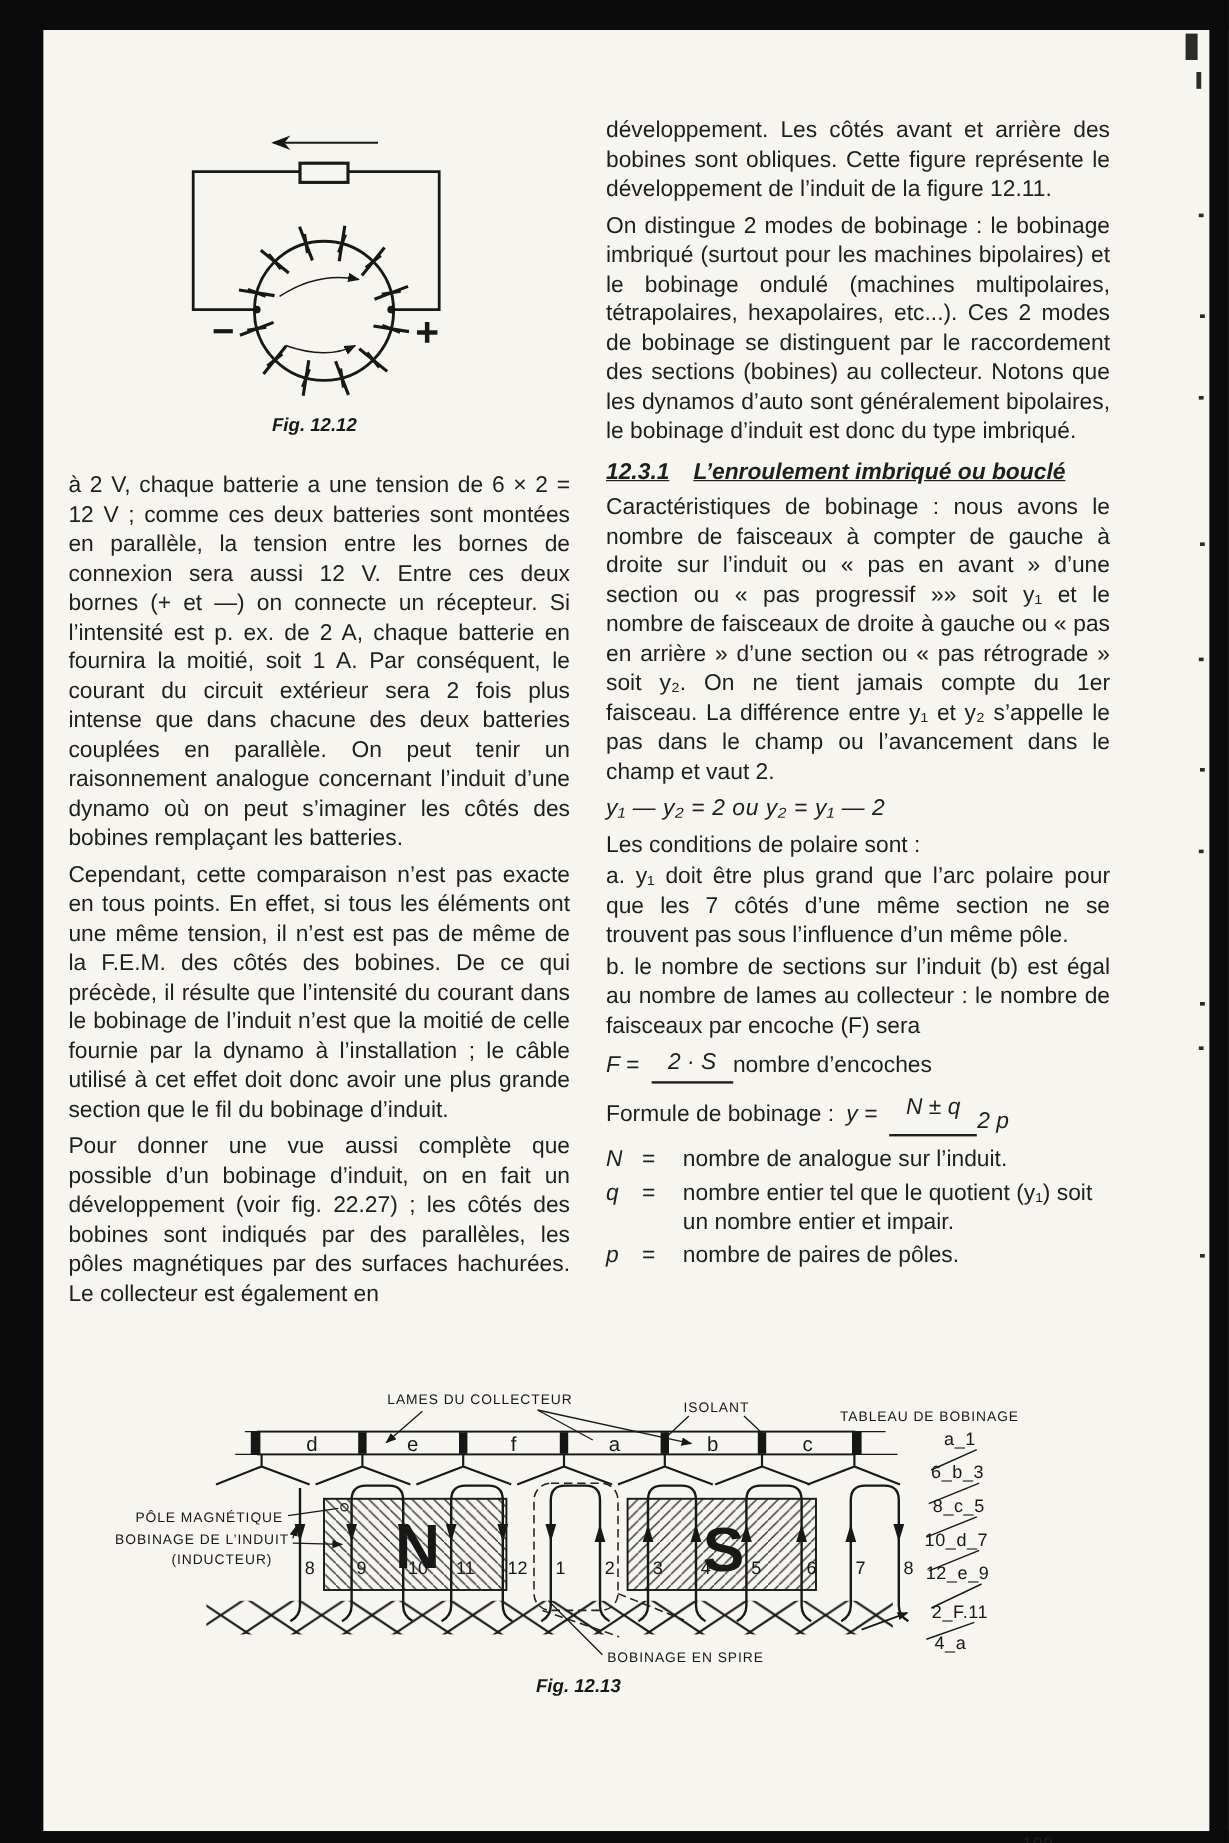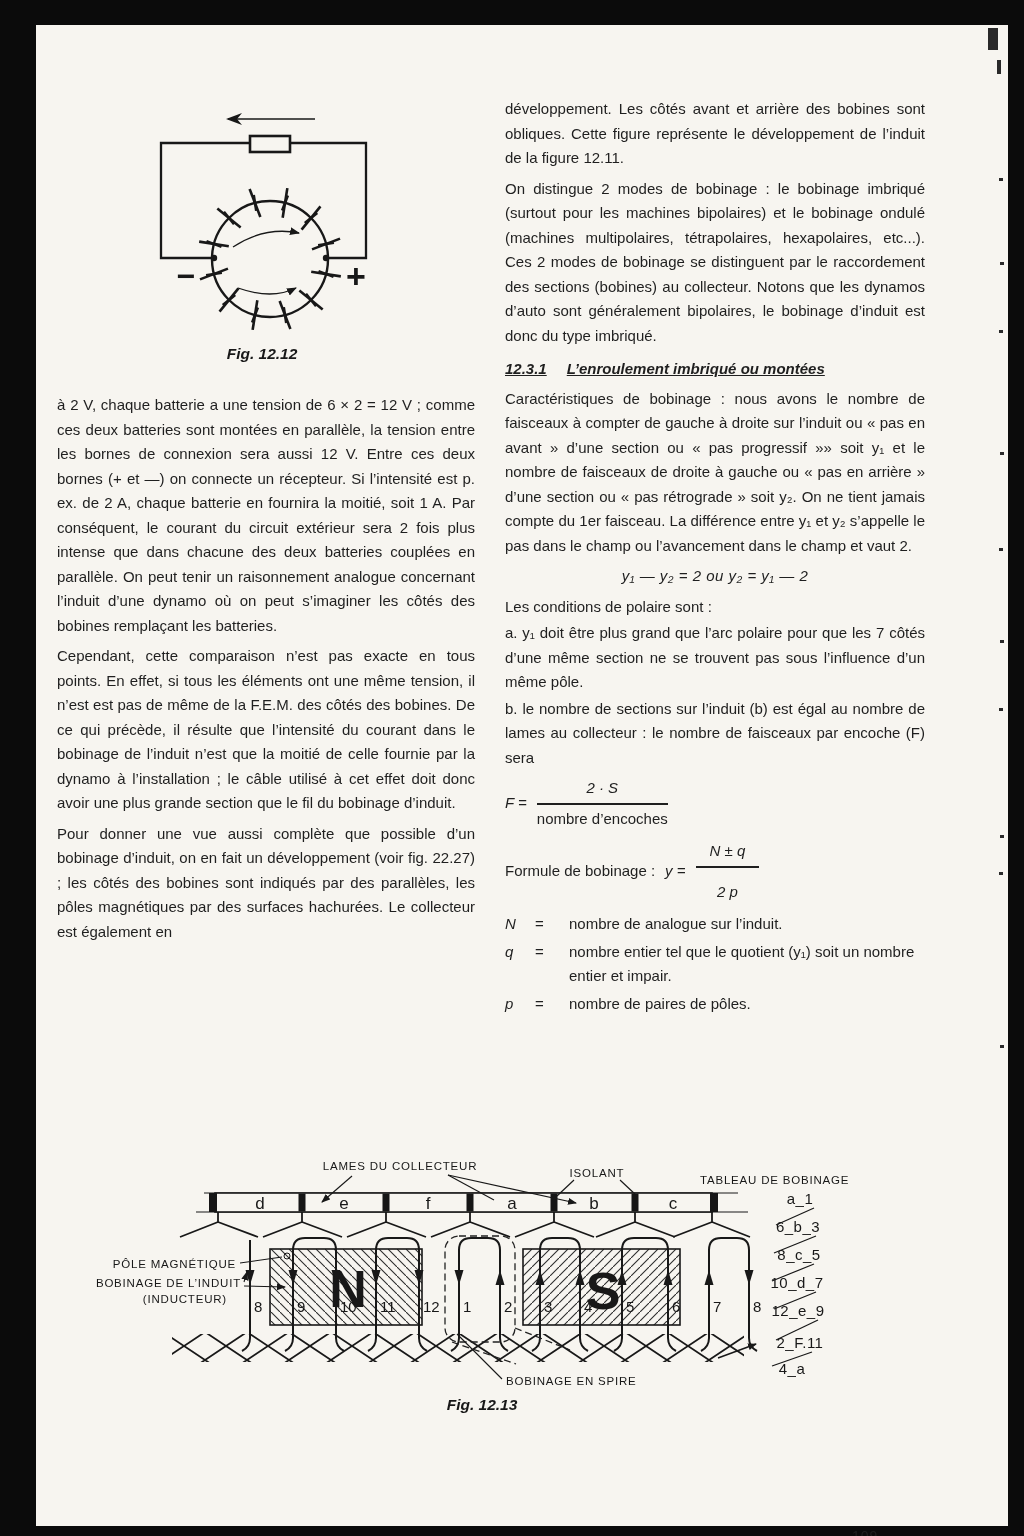--- a/index.html
+++ b/index.html
@@ -9,28 +9,28 @@
     font-family:"Liberation Sans","DejaVu Sans",sans-serif;
     color:#1f1f1f;
   }
   .page{position:absolute;left:36px;top:25px;right:16px;bottom:10px;background:#f7f5f0;}
   .edge{position:absolute;background:#0b0b0b;}
   .edge-top{left:0;top:0;width:1024px;height:25px;}
   .edge-left{left:0;top:0;width:36px;height:1536px;}
   .edge-right{right:0;top:0;width:16px;height:1536px;}
   .edge-bottom{left:0;bottom:0;width:1024px;height:10px;}
   .scan-mark{position:absolute;background:#2a2a2a;}
-  .col{position:absolute;font-size:15px;line-height:24.5px;text-align:justify;}
+  .col{position:absolute;font-size:19px;line-height:24.5px;text-align:justify;}
   .col p{margin:0 0 6px 0;}
   #left-col{left:57px;top:393px;width:418px;}
   #right-col{left:505px;top:97px;width:420px;}
   .subheading{font-style:italic;font-weight:bold;margin:9px 0 5px 0;display:flex;gap:20px;text-align:left;text-decoration:underline;}
-  .equation{font-style:italic;margin:2px 0 6px 0;text-align:center;letter-spacing:.5px;}
+  .equation{font-style:italic;margin:2px 0 6px 0;text-align:left;letter-spacing:.5px;}
   .formula-row{display:flex;align-items:center;gap:10px;margin:6px 0 8px 0;text-align:left;}
-  .frac{display:inline-flex;flex-direction:column;text-align:center;vertical-align:middle;font-style:italic;}
+  .frac{display:inline-flex;flex-direction:row;text-align:center;vertical-align:middle;font-style:italic;}
   .frac .num{border-bottom:2px solid #1f1f1f;padding:0 14px 2px 14px;}
   .frac .den{padding-top:2px;font-style:normal;}
   .frac .den-i{padding-top:12px;font-style:italic;}
   .lhs-var{font-style:italic;}
   .defs{margin-top:4px;text-align:left;}
   .def-row{display:grid;grid-template-columns:30px 34px 1fr;margin-bottom:3px;}
   .def-sym{font-style:italic;}
   .fig{position:absolute;}
   #fig1212{left:140px;top:95px;width:240px;height:270px;}
   #fig1213{left:100px;top:1150px;width:920px;height:310px;}
@@ -127,21 +127,21 @@
   <p>Cependant, cette comparaison n’est pas exacte en tous points. En effet, si tous les éléments ont une même tension, il n’est est pas de même de la F.E.M. des côtés des bobines. De ce qui précède, il résulte que l’intensité du courant dans le bobinage de l’induit n’est que la moitié de celle fournie par la dynamo à l’installation ; le câble utilisé à cet effet doit donc avoir une plus grande section que le fil du bobinage d’induit.</p>
   <p>Pour donner une vue aussi complète que possible d’un bobinage d’induit, on en fait un développement (voir fig. 22.27) ; les côtés des bobines sont indiqués par des parallèles, les pôles magnétiques par des surfaces hachurées. Le collecteur est également en</p>
 </div>
 
 <div id="right-col" class="col">
   <p>développement. Les côtés avant et arrière des bobines sont obliques. Cette figure représente le développement de l’induit de la figure 12.11.</p>
   <p>On distingue 2 modes de bobinage : le bobinage imbriqué (surtout pour les machines bipolaires) et le bobinage ondulé (machines multipolaires, tétrapolaires, hexapolaires, etc...). Ces 2 modes de bobinage se distinguent par le raccordement des sections (bobines) au collecteur. Notons que les dynamos d’auto sont généralement bipolaires, le bobinage d’induit est donc du type imbriqué.</p>
 
   <div class="subheading">
     <span>12.3.1</span>
-    <span>L’enroulement imbriqué ou montées</span>
+    <span>L’enroulement imbriqué ou bouclé</span>
   </div>
 
   <p>Caractéristiques de bobinage : nous avons le nombre de faisceaux à compter de gauche à droite sur l’induit ou « pas en avant » d’une section ou « pas progressif »» soit y₁ et le nombre de faisceaux de droite à gauche ou « pas en arrière » d’une section ou « pas rétrograde » soit y₂. On ne tient jamais compte du 1er faisceau. La différence entre y₁ et y₂ s’appelle le pas dans le champ ou l’avancement dans le champ et vaut 2.</p>
 
   <div class="equation">y₁ — y₂ = 2   ou   y₂ = y₁ — 2</div>
 
   <p style="margin-bottom:2px;">Les conditions de polaire sont :</p>
   <p style="margin-bottom:2px;">a.  y₁ doit être plus grand que l’arc polaire pour que les 7 côtés d’une même section ne se trouvent pas sous l’influence d’un même pôle.</p>
   <p style="margin-bottom:4px;">b.  le nombre de sections sur l’induit (b) est égal au nombre de lames au collecteur : le nombre de faisceaux par encoche (F) sera</p>
 

